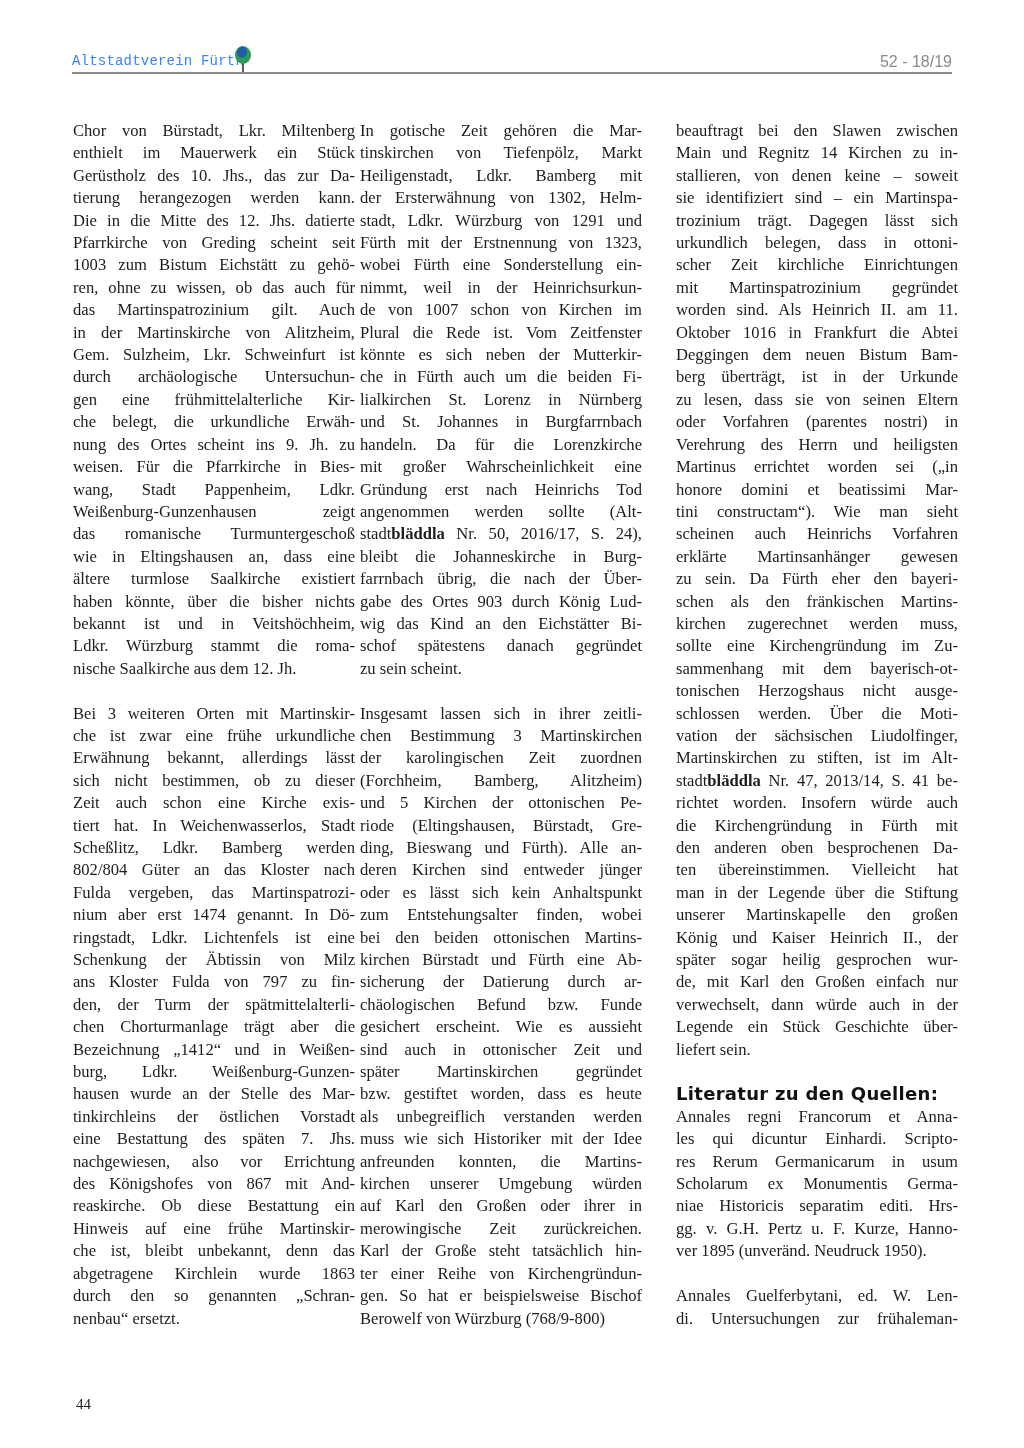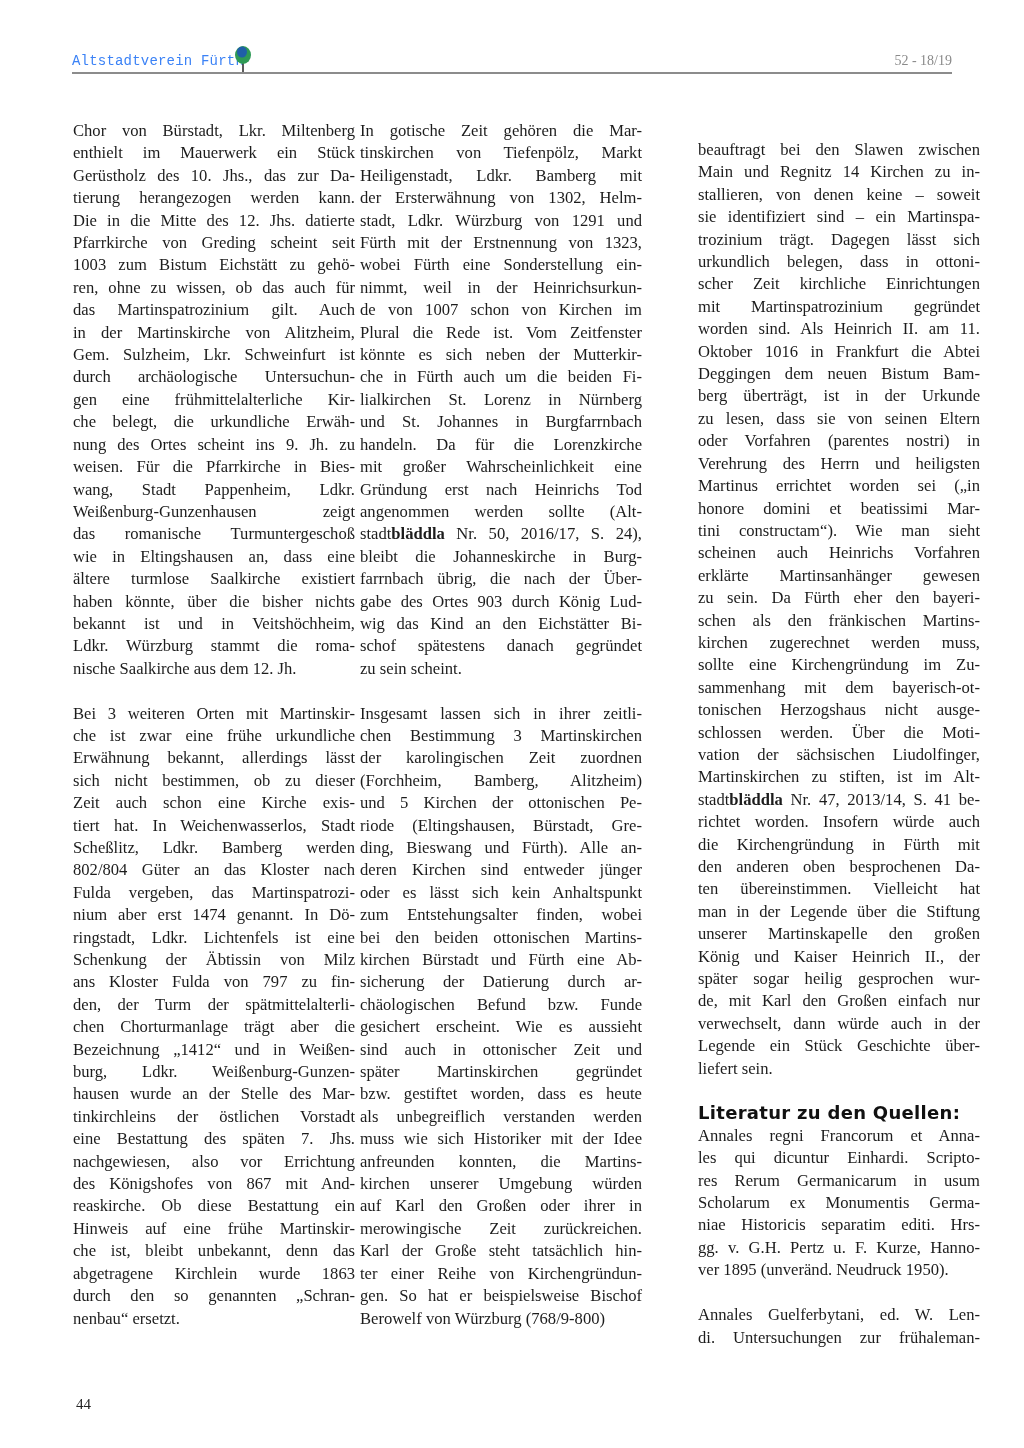--- a/index.html
+++ b/index.html
@@ -1,27 +1,27 @@
 <!DOCTYPE html>
 <html><head>
 <meta charset="utf-8">
 <style>
   html, body { margin: 0; padding: 0; background: #ffffff; }
   body { width: 1024px; height: 1448px; position: relative; overflow: hidden; }
   .page { position: absolute; left: 0; top: 0; width: 1024px; height: 1448px; }
   .header { position: absolute; left: 72px; top: 50px; width: 880px; height: 24px; }
   .header-left { position: absolute; left: 0; top: 3px; font-family: Liberation Mono, monospace; font-size: 14px; color: #3b82f6; letter-spacing: 0.2px; font-weight: 300; }
-  .header-right { position: absolute; right: 0; top: 3px; font-family: Liberation Serif, serif; font-size: 14px; color: #8a8a8a; font-weight: 300; }
+  .header-right { position: absolute; right: 0; top: 3px; font-family: Liberation Sans, sans-serif; font-size: 16px; color: #8a8a8a; font-weight: 300; }
   .logo { position: absolute; left: 160px; top: -4px; width: 22px; height: 26px; }
   .rule { position: absolute; left: 72px; top: 72px; width: 880px; height: 2px; background: #8c8c8c; }
   .col { position: absolute; top: 120px; font-family: "Liberation Serif", "DejaVu Serif", serif; font-size: 16.6px; line-height: 22.4px; color: #1c1c1c; text-align: justify; hyphens: manual; }
   .col p { margin: 0 0 22.4px 0; }
   .col1 { left: 73px; width: 282px; }
   .col2 { left: 360px; width: 282px; }
-  .col3 { left: 698px; width: 282px; margin-top: 19px; }
+  .col3 { left: 676px; width: 282px; }
   .b { font-weight: bold; }
   .heading { font-family: "DejaVu Sans", sans-serif; font-weight: bold; font-size: 18px; line-height: 22.4px; color: #111; letter-spacing: 0.3px; }
   .pagenum { position: absolute; left: 76px; top: 1372px; font-family: "Liberation Serif", serif; font-size: 15px; color: #222; margin-top: 24px; }
   .line { display: block; text-align: justify; text-align-last: justify; }
   .line.last { text-align-last: left; }
 </style>
 </head>
 <body>
 
 <div class="page">

